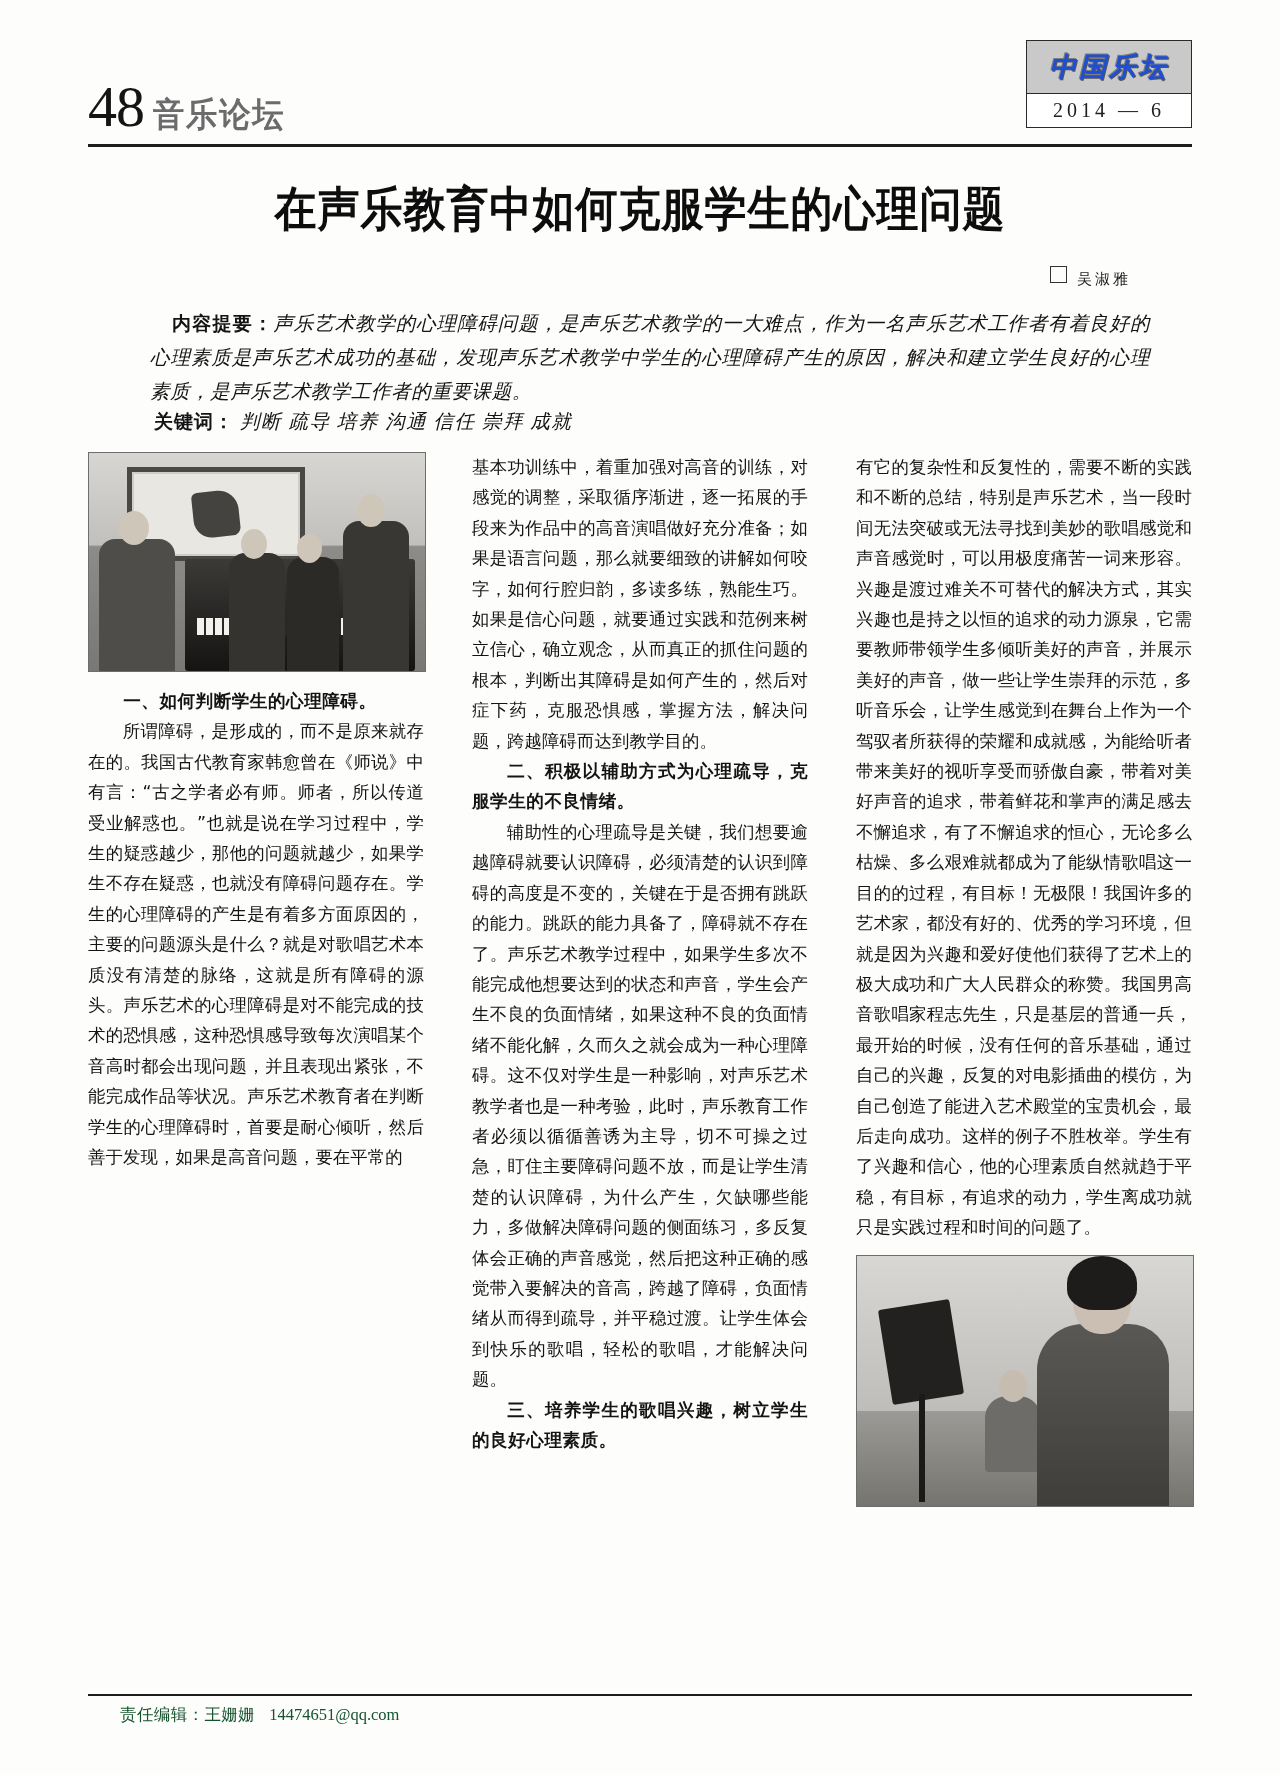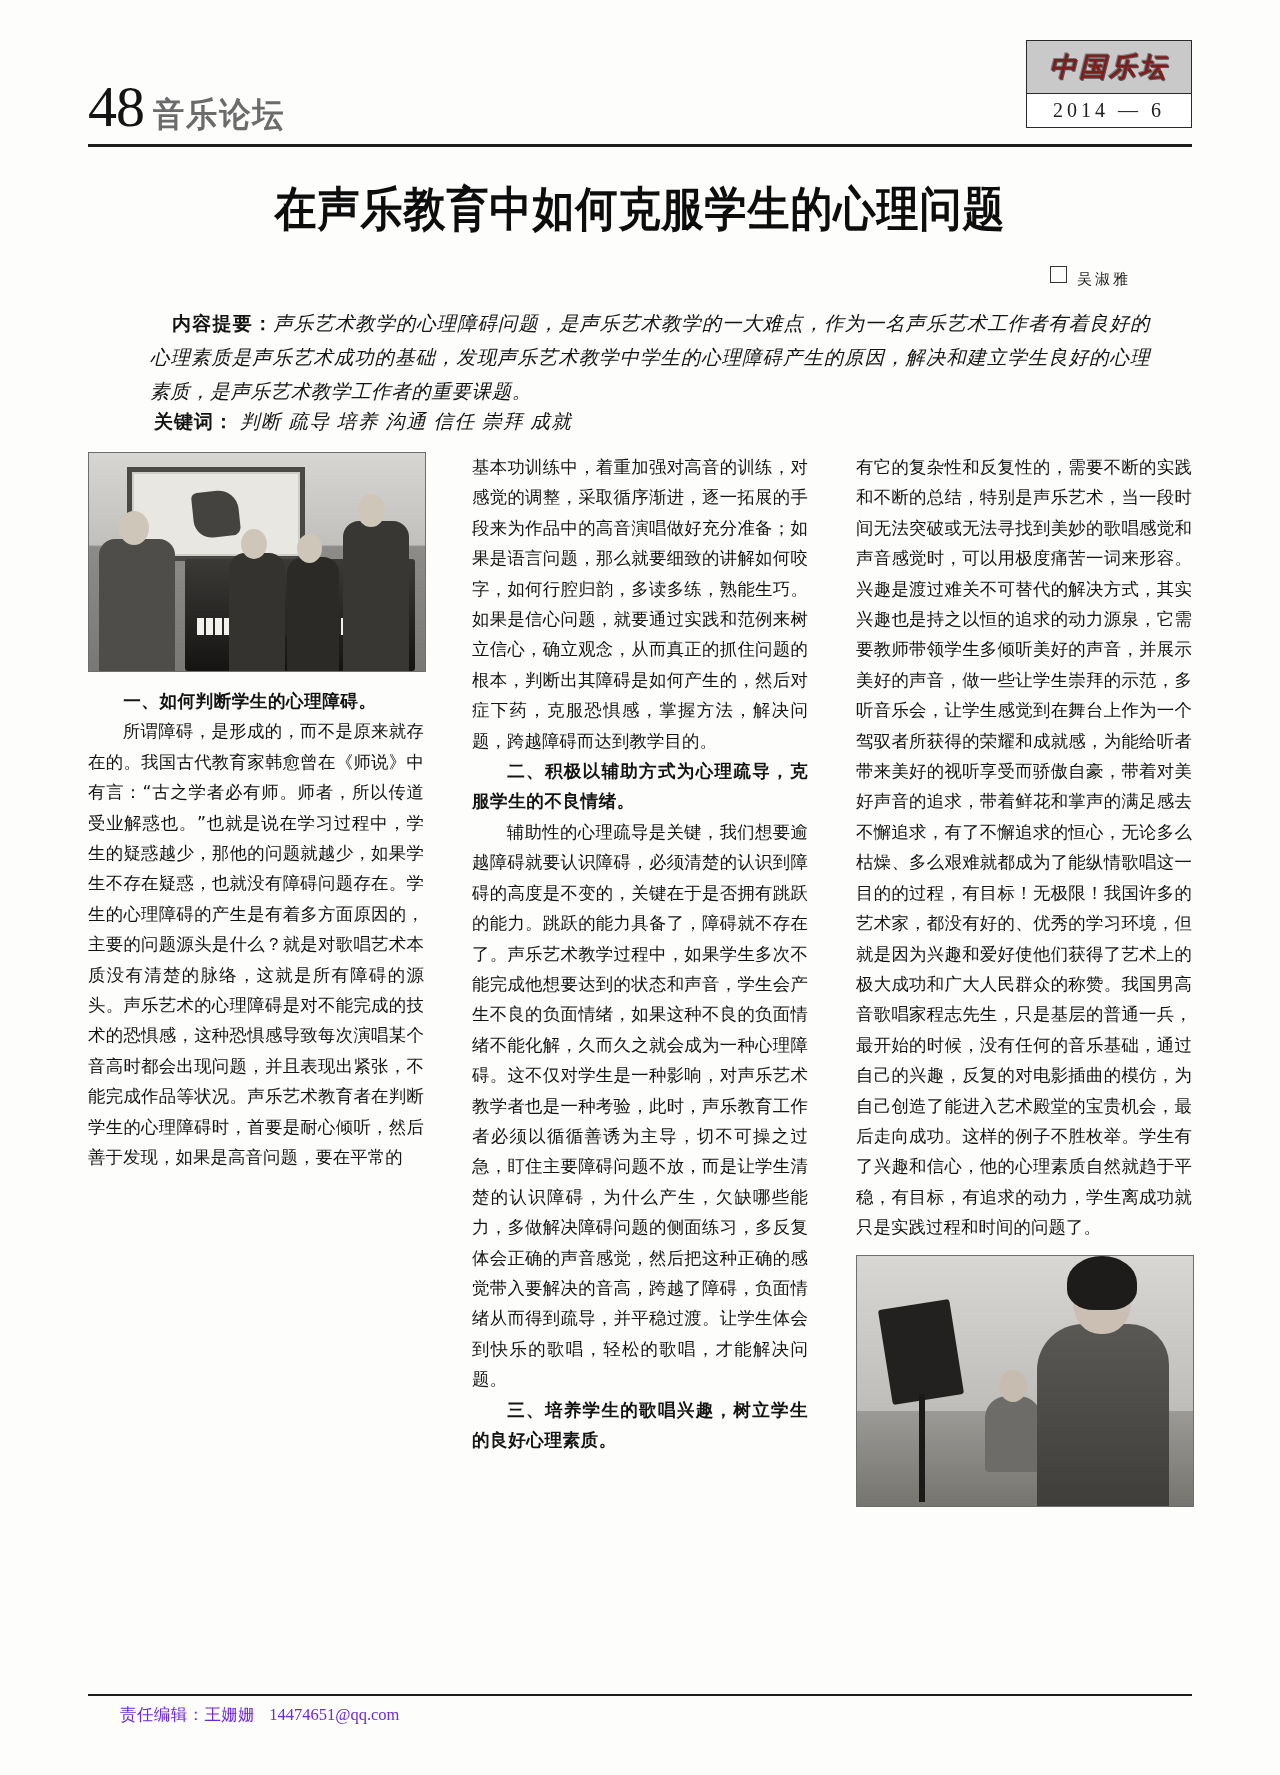--- a/index.html
+++ b/index.html
@@ -75,21 +75,21 @@
     background: #c9c9c9;
     border-bottom: 1px solid #2a2a2a;
     display: flex;
     align-items: center;
     justify-content: center;
     font-family: "Liberation Serif", serif;
     font-style: italic;
     font-weight: 700;
     font-size: 27px;
     letter-spacing: 3px;
-    color: #7f1d1d;
+    color: #1d4ed8;
     text-shadow: 1px 1px 0 #555, -1px -1px 0 #7d7d7d;
   }
   .journal-issue {
     height: 33px;
     display: flex;
     align-items: center;
     justify-content: center;
     font-family: "Liberation Serif", serif;
     font-size: 20px;
     letter-spacing: 4px;
@@ -351,21 +351,21 @@
     width: 1104px;
     height: 2px;
     background: #1d1d1d;
   }
   .footer-text {
     position: absolute;
     left: 120px; top: 1704px;
     font-family: "DejaVu Sans", sans-serif;
     font-size: 16.5px;
     letter-spacing: 0.4px;
-    color: #6d28d9;
+    color: #14532d;
   }
   .footer-text .fmail {
     font-family: "Liberation Serif", serif;
     margin-left: 14px;
     letter-spacing: 0;
   }
 </style>
 </head>
 <body>
 

